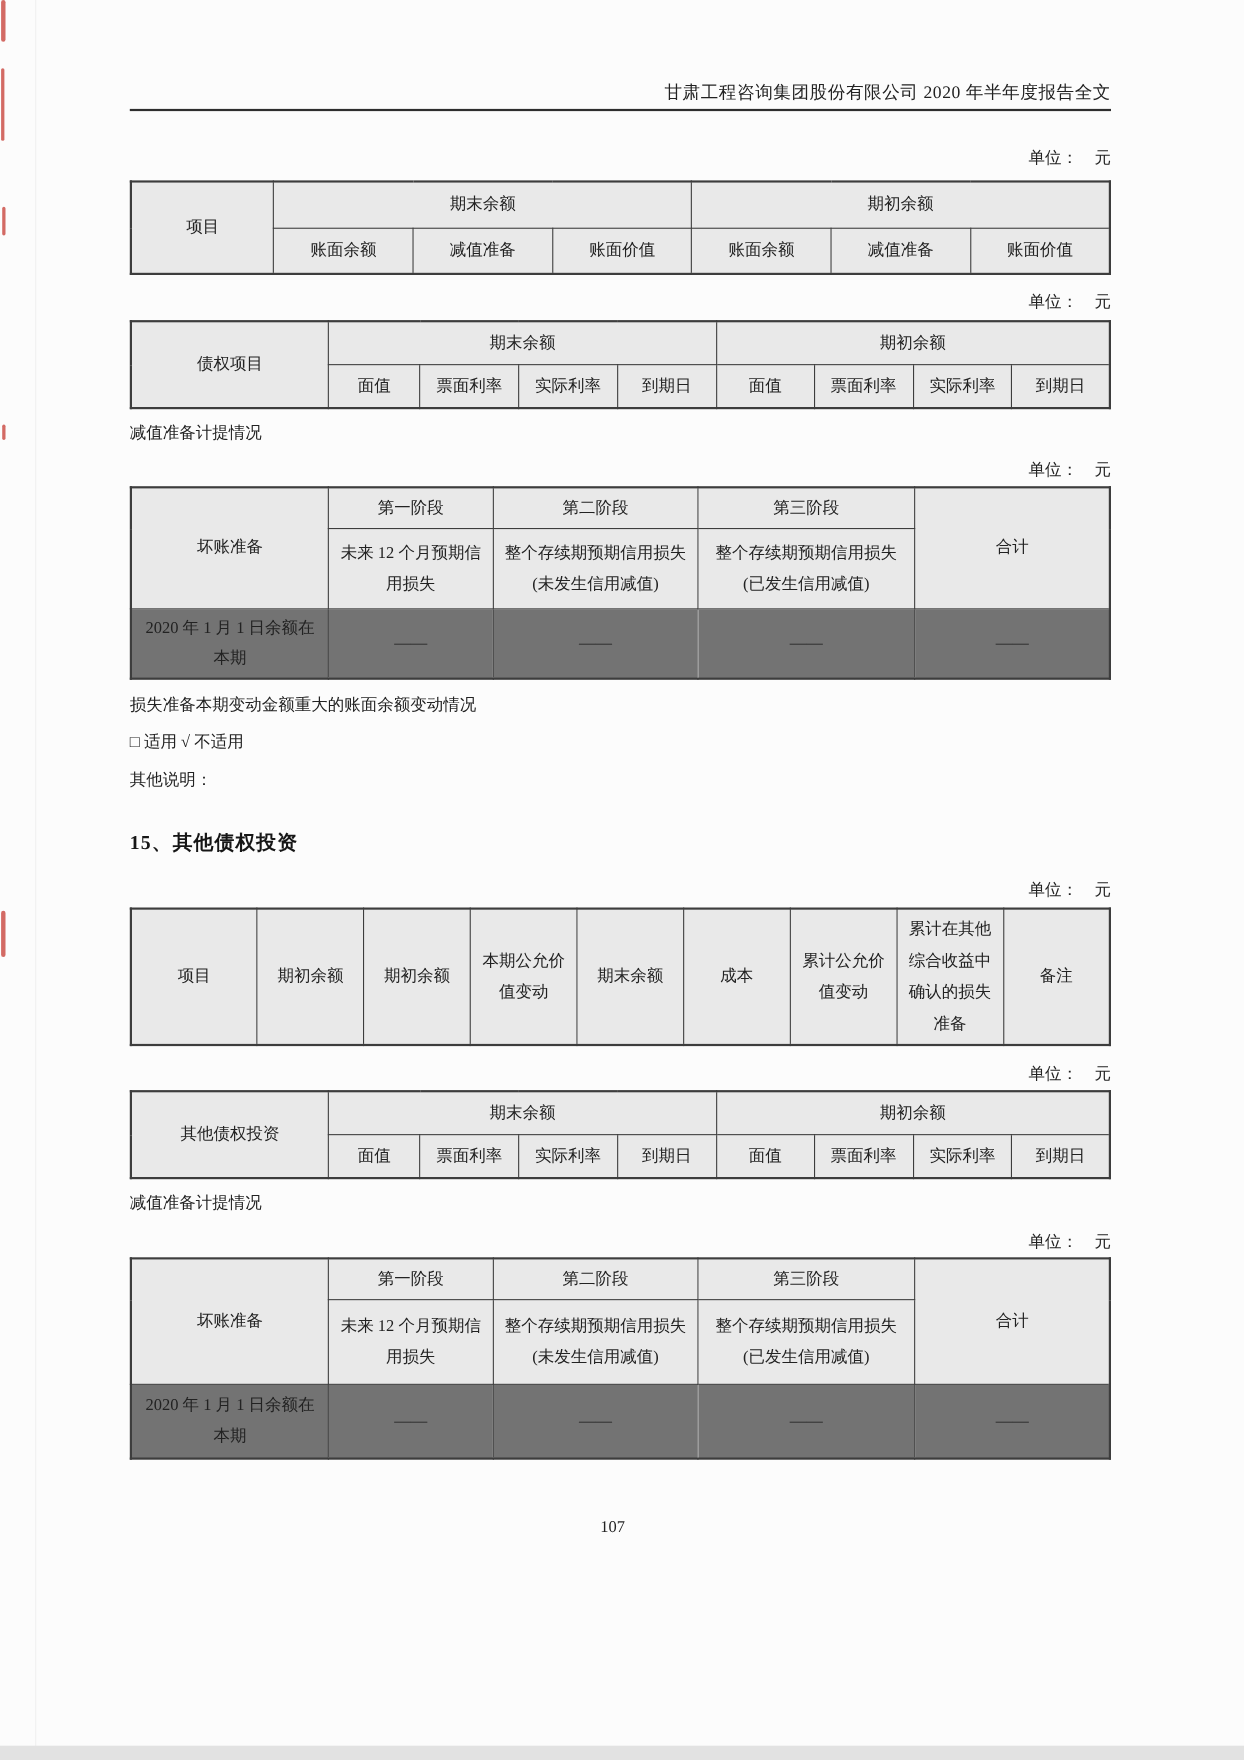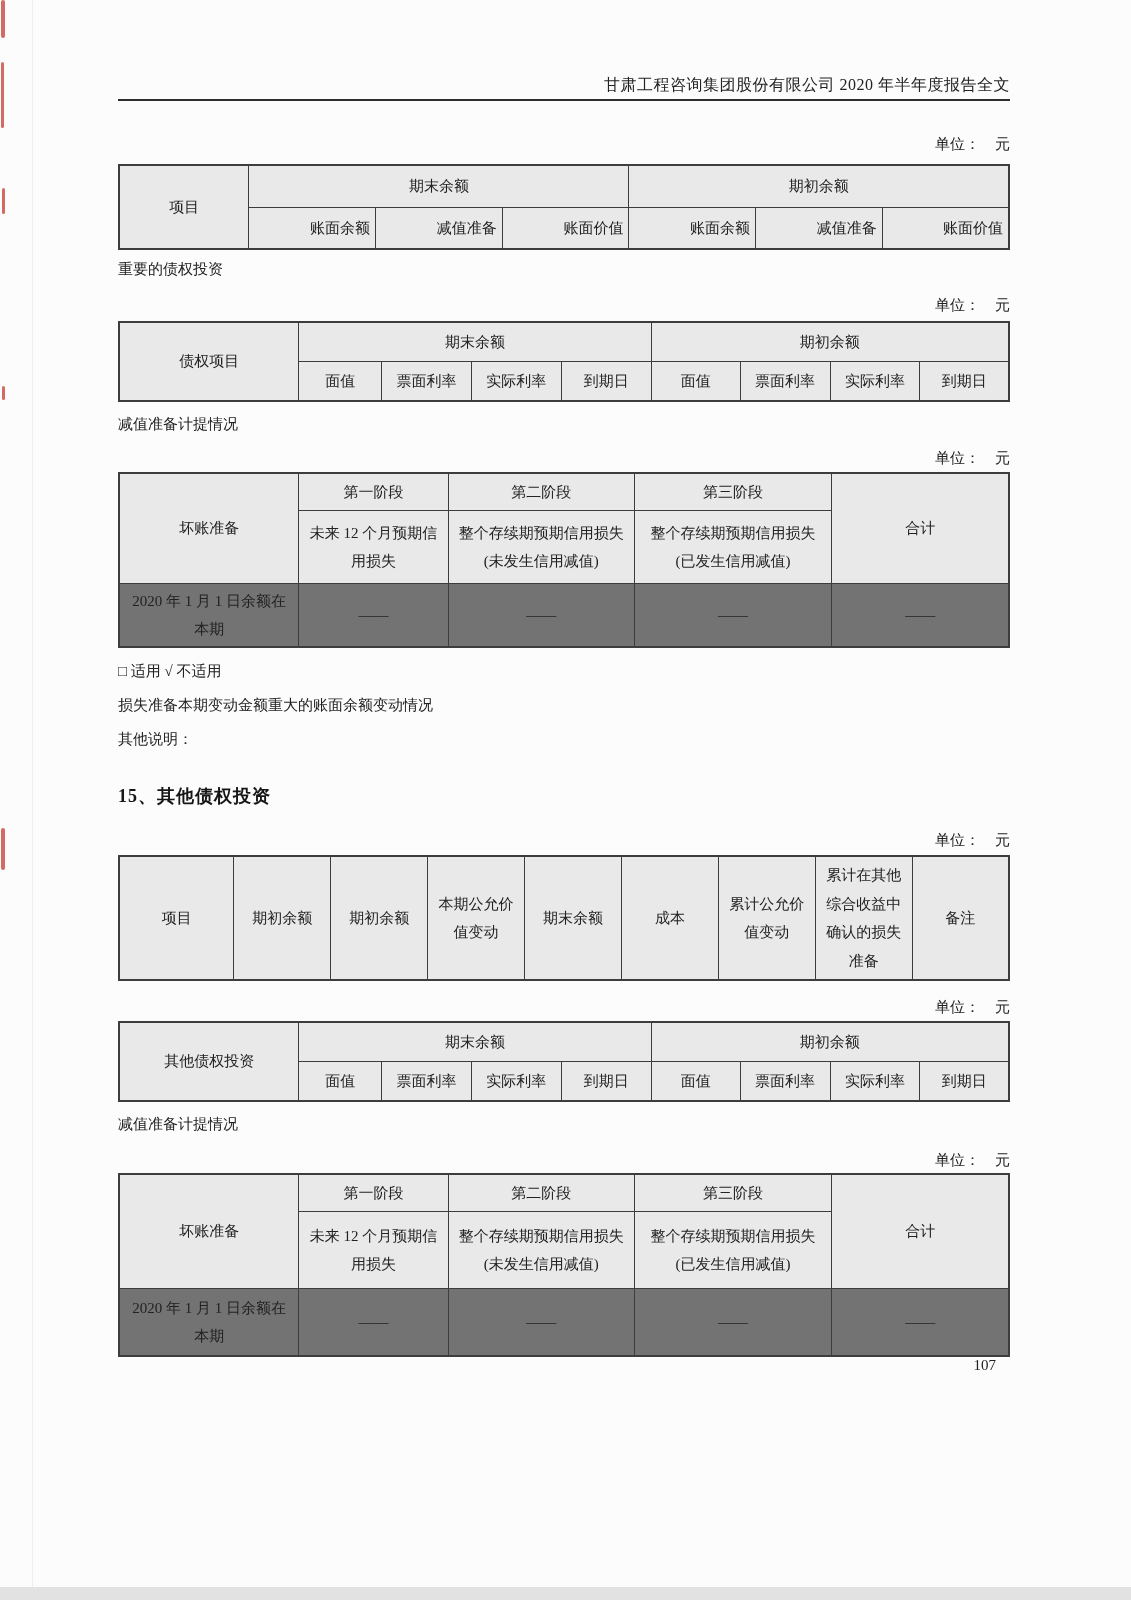--- a/index.html
+++ b/index.html
@@ -34,29 +34,29 @@
     font-size:15px;border:2px solid #3d3d3d;
   }
   .tbl th,.tbl td{
     border:1.5px solid #3d3d3d;
     font-weight:normal;text-align:center;vertical-align:middle;
     padding:2px 5px;line-height:1.9;color:#222;
     overflow:hidden;
   }
   .tbl th{background:#e9e9e9;}
   .tbl td{background:#737373;}
-  .m-t1{margin-top:9px;}  .t1 .r1 th{height:37px;} .t1 .r2 th{height:36px;text-align:right;}
+  .m-t1{margin-top:9px;}  .t1 .r1 th{height:37px;} .t1 .r2 th{height:36px;}
   .m-t2{margin-top:5px;}  .t2 .r1 th{height:34px;} .t2 .r2 th{height:34px;}
   .m-t3{margin-top:3px;}  .t3 .r1 th{height:32px;} .t3 .r2 th{height:68px;} .t3 .r3 td{height:58px;}
   .m-t4{margin-top:4px;}  .t4 .r1 th{height:118px;}
   .m-t5{margin-top:3px;}  
   .m-t6{margin-top:2px;}  .t6 .r1 th{height:32px;} .t6 .r2 th{height:72px;} .t6 .r3 td{height:62px;}
   .pre{white-space:pre-line;}
   .lbl{text-align:left;padding-left:7px;padding-right:4px;line-height:1.85;}
-  .footer{text-align:right;padding-right:14px;font-size:15px;color:#222;}
+  .footer{margin-top:54px;text-align:center;padding-right:14px;font-size:15px;color:#222;}
   .artifact{position:absolute;pointer-events:none;}
   .red{background:rgba(197,57,50,.75);border-radius:2px;}
   .scanline{left:32px;top:0;width:1px;height:1600px;background:rgba(0,0,0,.05);}
   .bottomstrip{left:0;bottom:0;width:1131px;height:13px;background:#e2e2e2;}
 </style>
 </head>
 <body>
 
 <div class="page">
 
@@ -96,21 +96,20 @@
         <th>账面余额</th>
         <th>减值准备</th>
         <th>账面价值</th>
         <th>账面余额</th>
         <th>减值准备</th>
         <th>账面价值</th>
       </tr>
     </tbody>
       </table>
 
-    <div class="note n-important">重要的债权投资</div>
 
     <div class="unit u2">单位：　元</div>
 
     <table class="tbl t2 m-t2">
       <colgroup>
         <col style="width:20.2%">
           <col style="width:9.3%">
           <col style="width:10.1%">
           <col style="width:10.1%">
           <col style="width:10.1%">
@@ -168,22 +167,22 @@
       <tr class="r3">
         <td class="lbl">2020 年 1 月 1 日余额在本期</td>
         <td>——</td>
         <td>——</td>
         <td>——</td>
         <td>——</td>
       </tr>
     </tbody>
       </table>
 
+    <div class="note n-loss">损失准备本期变动金额重大的账面余额变动情况</div>
     <div class="note n-apply">□ 适用 √ 不适用</div>
-    <div class="note n-loss">损失准备本期变动金额重大的账面余额变动情况</div>
     <div class="note n-other">其他说明：</div>
 
     <h2 class="sec-title sec-15">15、其他债权投资</h2>
 
     <div class="unit u4">单位：　元</div>
 
     <table class="tbl t4 m-t4">
       <colgroup>
         <col style="width:12.9%">
           <col style="width:10.89%">

